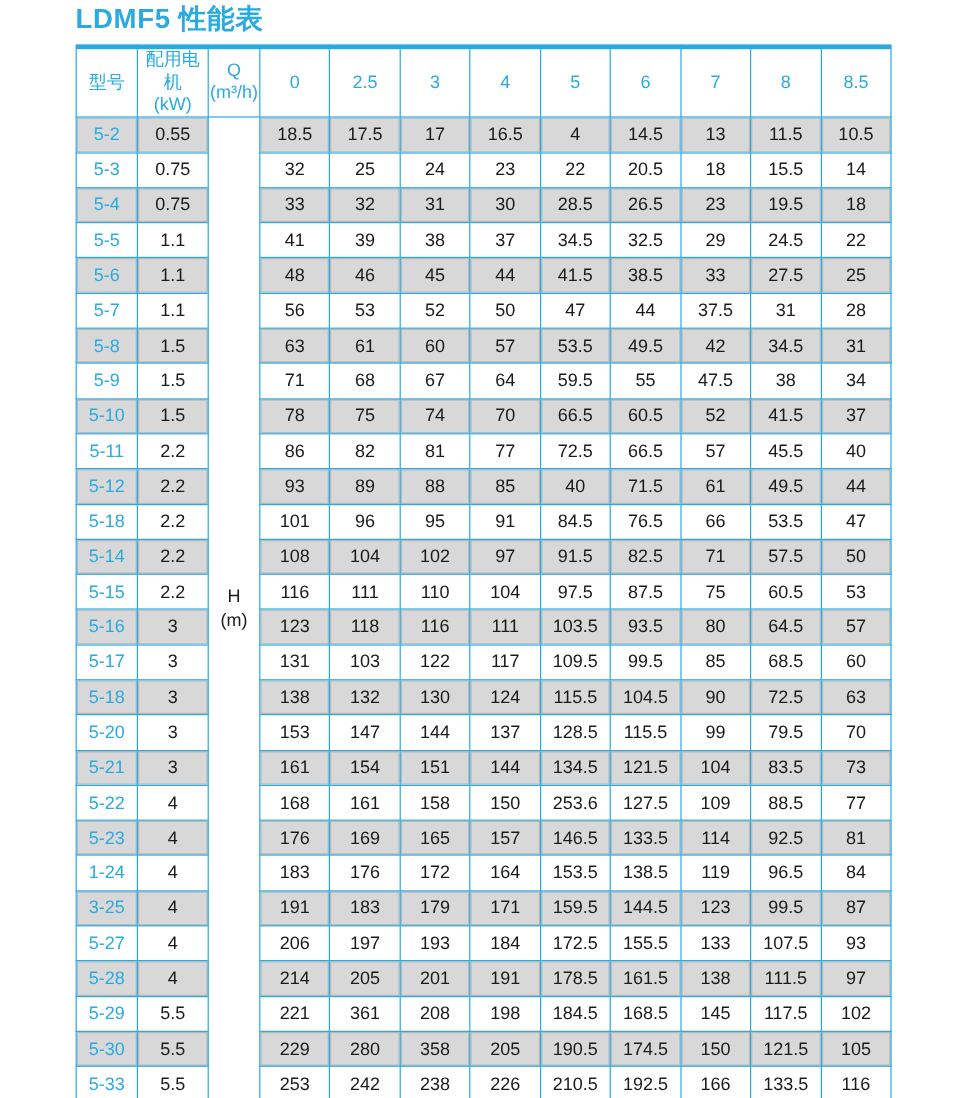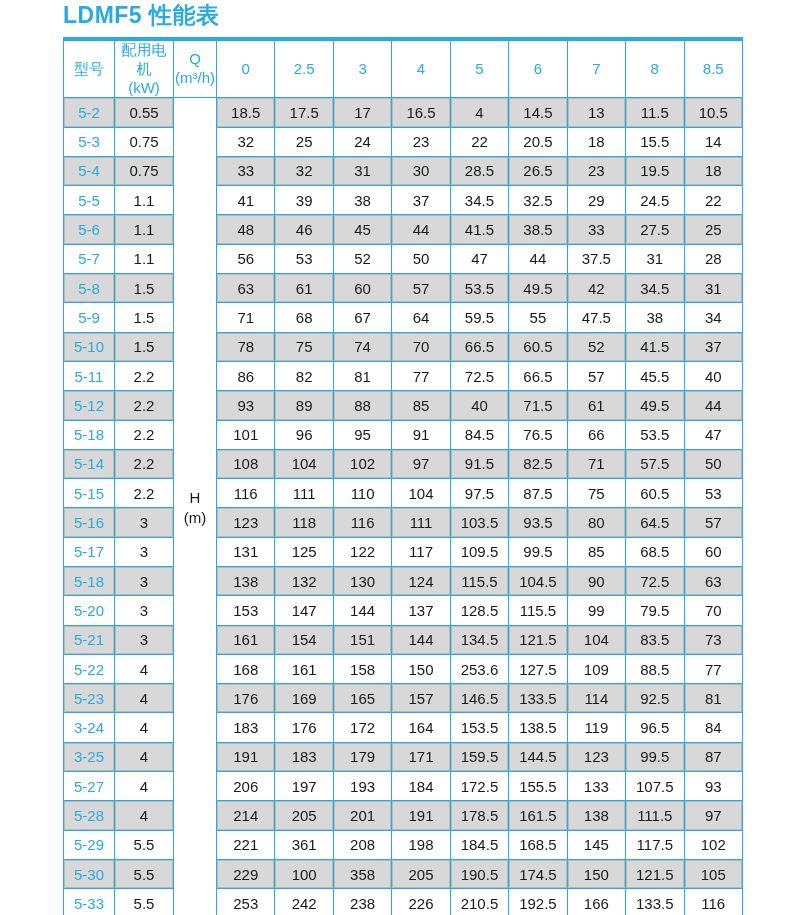--- a/index.html
+++ b/index.html
@@ -307,21 +307,21 @@
           <td class="val">103.5</td>
           <td class="val">93.5</td>
           <td class="val">80</td>
           <td class="val">64.5</td>
           <td class="val">57</td>
         </tr>
         <tr>
           <td class="model">5-17</td>
           <td class="kw">3</td>
           <td class="val">131</td>
-          <td class="val">125</td>
+          <td class="val">103</td>
           <td class="val">122</td>
           <td class="val">117</td>
           <td class="val">109.5</td>
           <td class="val">99.5</td>
           <td class="val">85</td>
           <td class="val">68.5</td>
           <td class="val">60</td>
         </tr>
         <tr class="stripe">
           <td class="model">5-18</td>
@@ -382,21 +382,21 @@
           <td class="val">169</td>
           <td class="val">165</td>
           <td class="val">157</td>
           <td class="val">146.5</td>
           <td class="val">133.5</td>
           <td class="val">114</td>
           <td class="val">92.5</td>
           <td class="val">81</td>
         </tr>
         <tr>
-          <td class="model">3-24</td>
+          <td class="model">1-24</td>
           <td class="kw">4</td>
           <td class="val">183</td>
           <td class="val">176</td>
           <td class="val">172</td>
           <td class="val">164</td>
           <td class="val">153.5</td>
           <td class="val">138.5</td>
           <td class="val">119</td>
           <td class="val">96.5</td>
           <td class="val">84</td>
@@ -450,21 +450,21 @@
           <td class="val">184.5</td>
           <td class="val">168.5</td>
           <td class="val">145</td>
           <td class="val">117.5</td>
           <td class="val">102</td>
         </tr>
         <tr class="stripe">
           <td class="model">5-30</td>
           <td class="kw">5.5</td>
           <td class="val">229</td>
-          <td class="val">100</td>
+          <td class="val">280</td>
           <td class="val">358</td>
           <td class="val">205</td>
           <td class="val">190.5</td>
           <td class="val">174.5</td>
           <td class="val">150</td>
           <td class="val">121.5</td>
           <td class="val">105</td>
         </tr>
         <tr>
           <td class="model">5-33</td>

